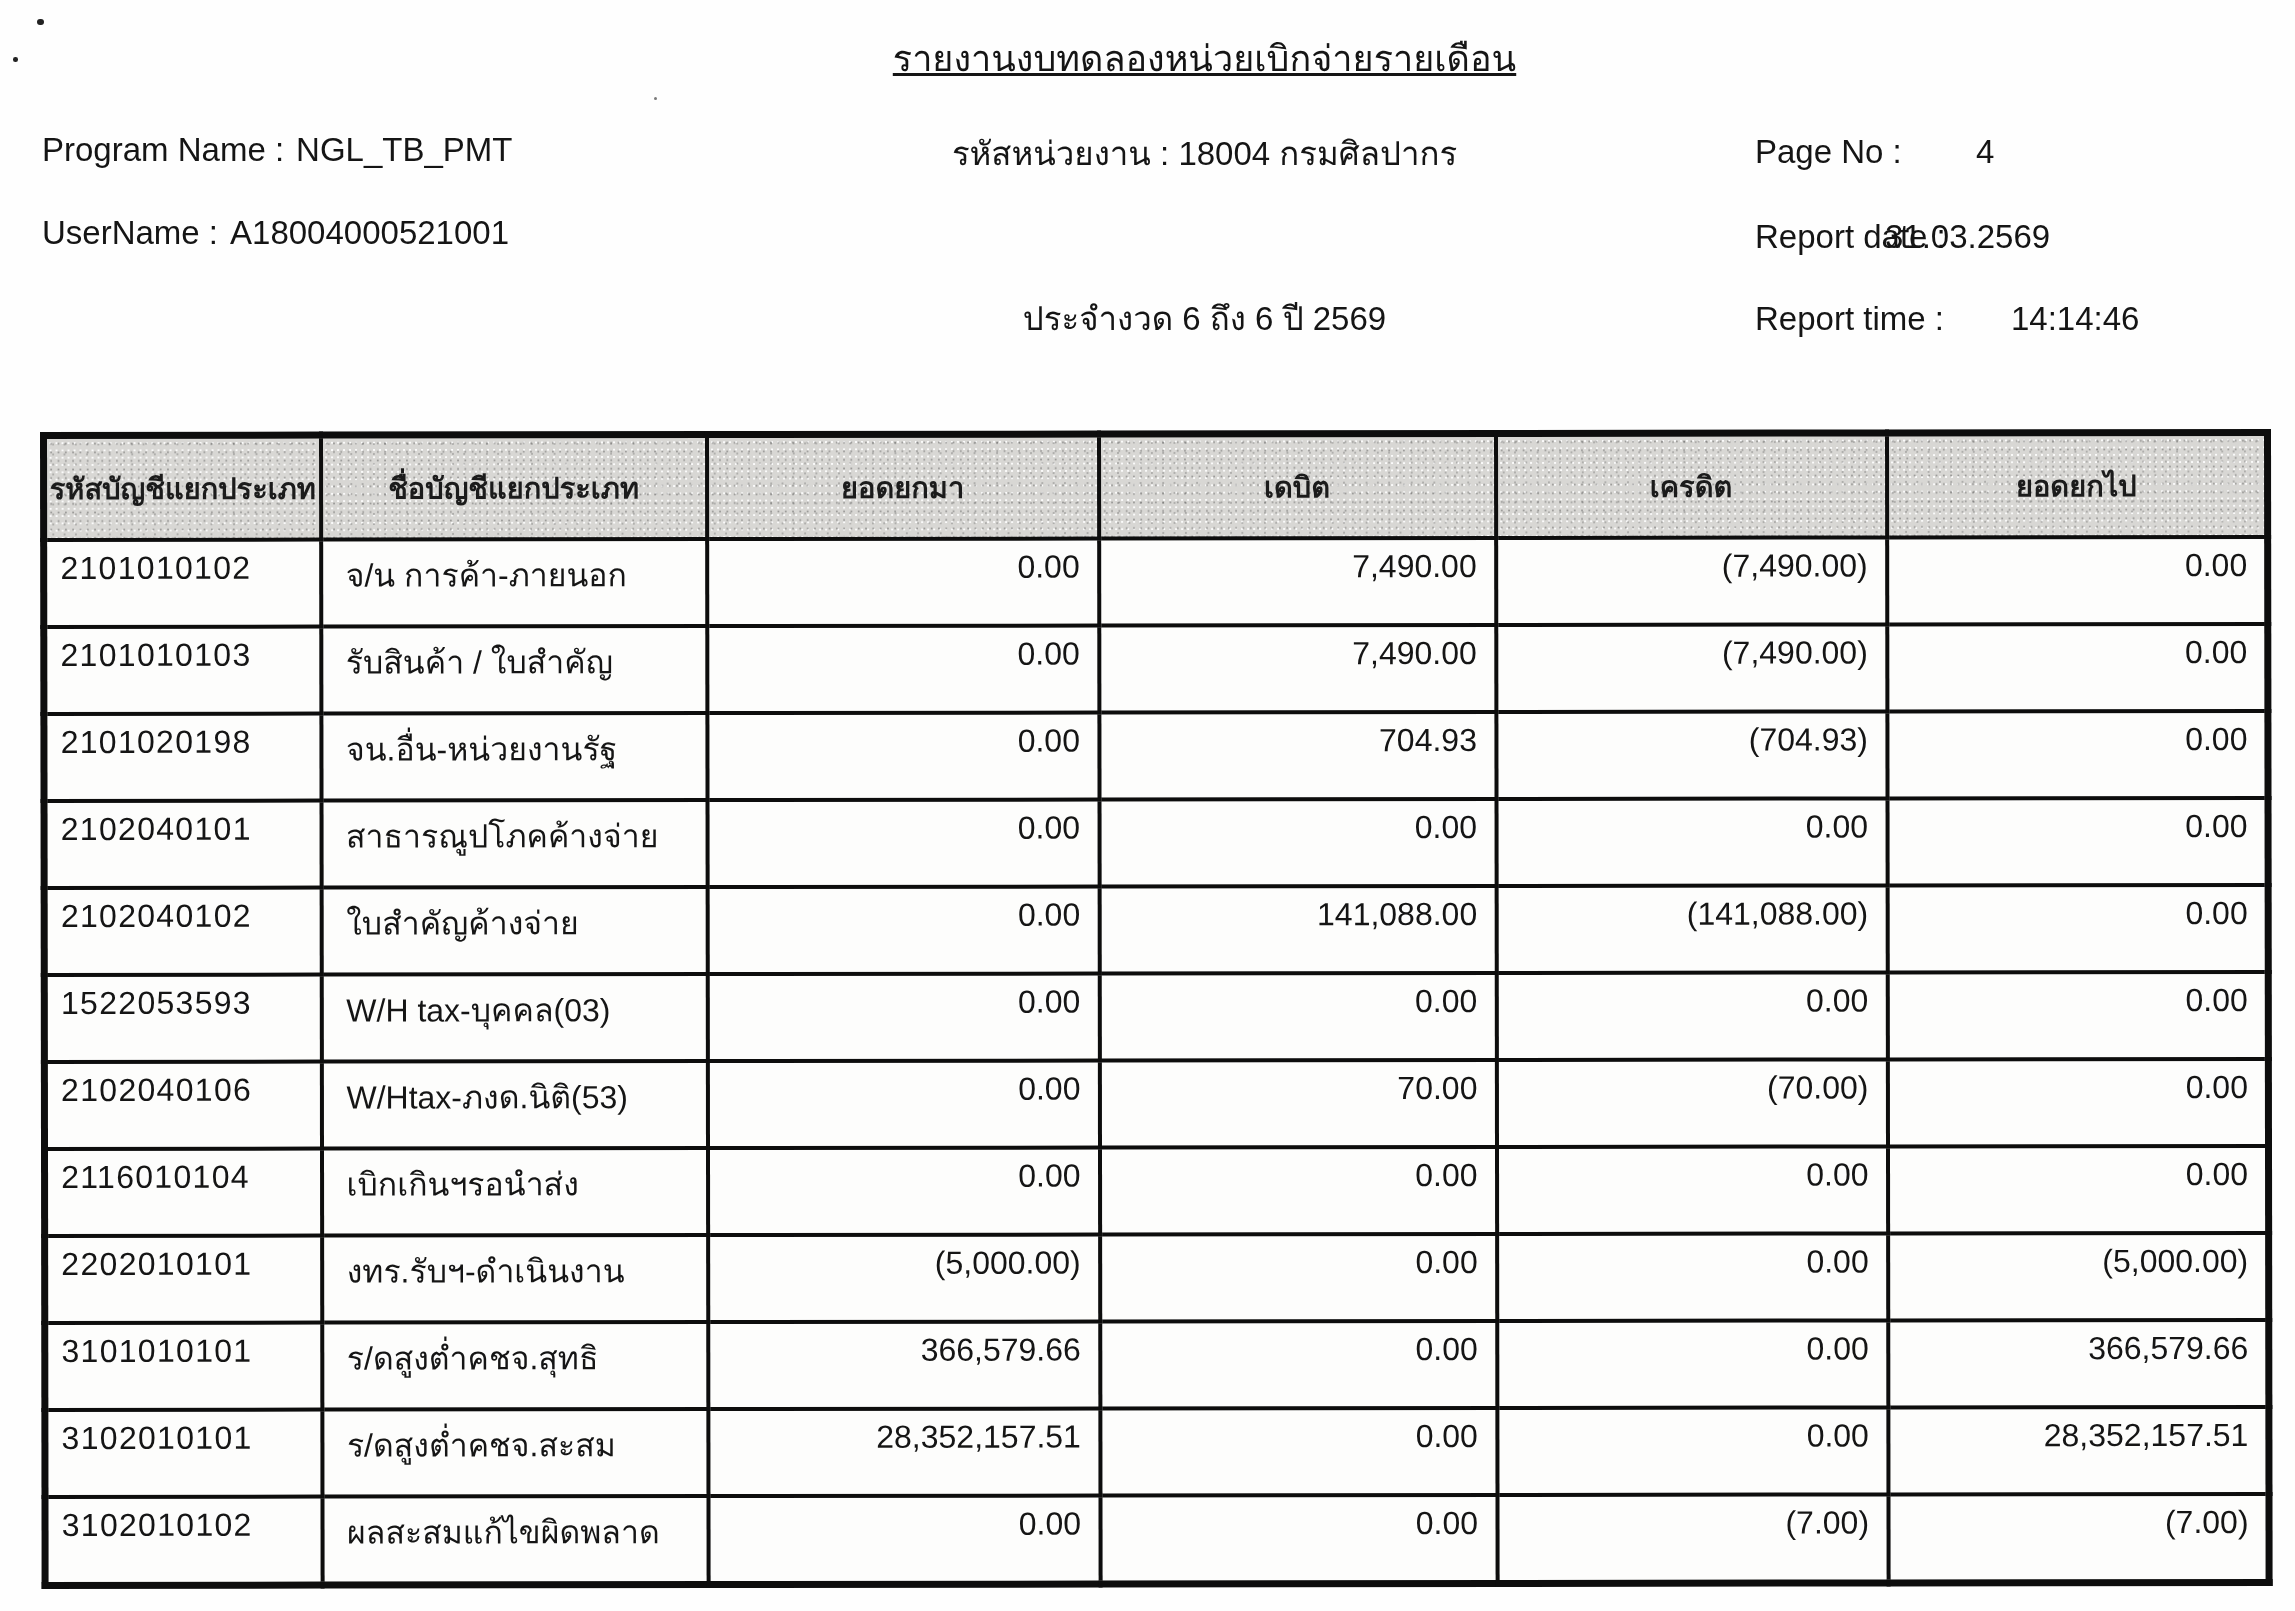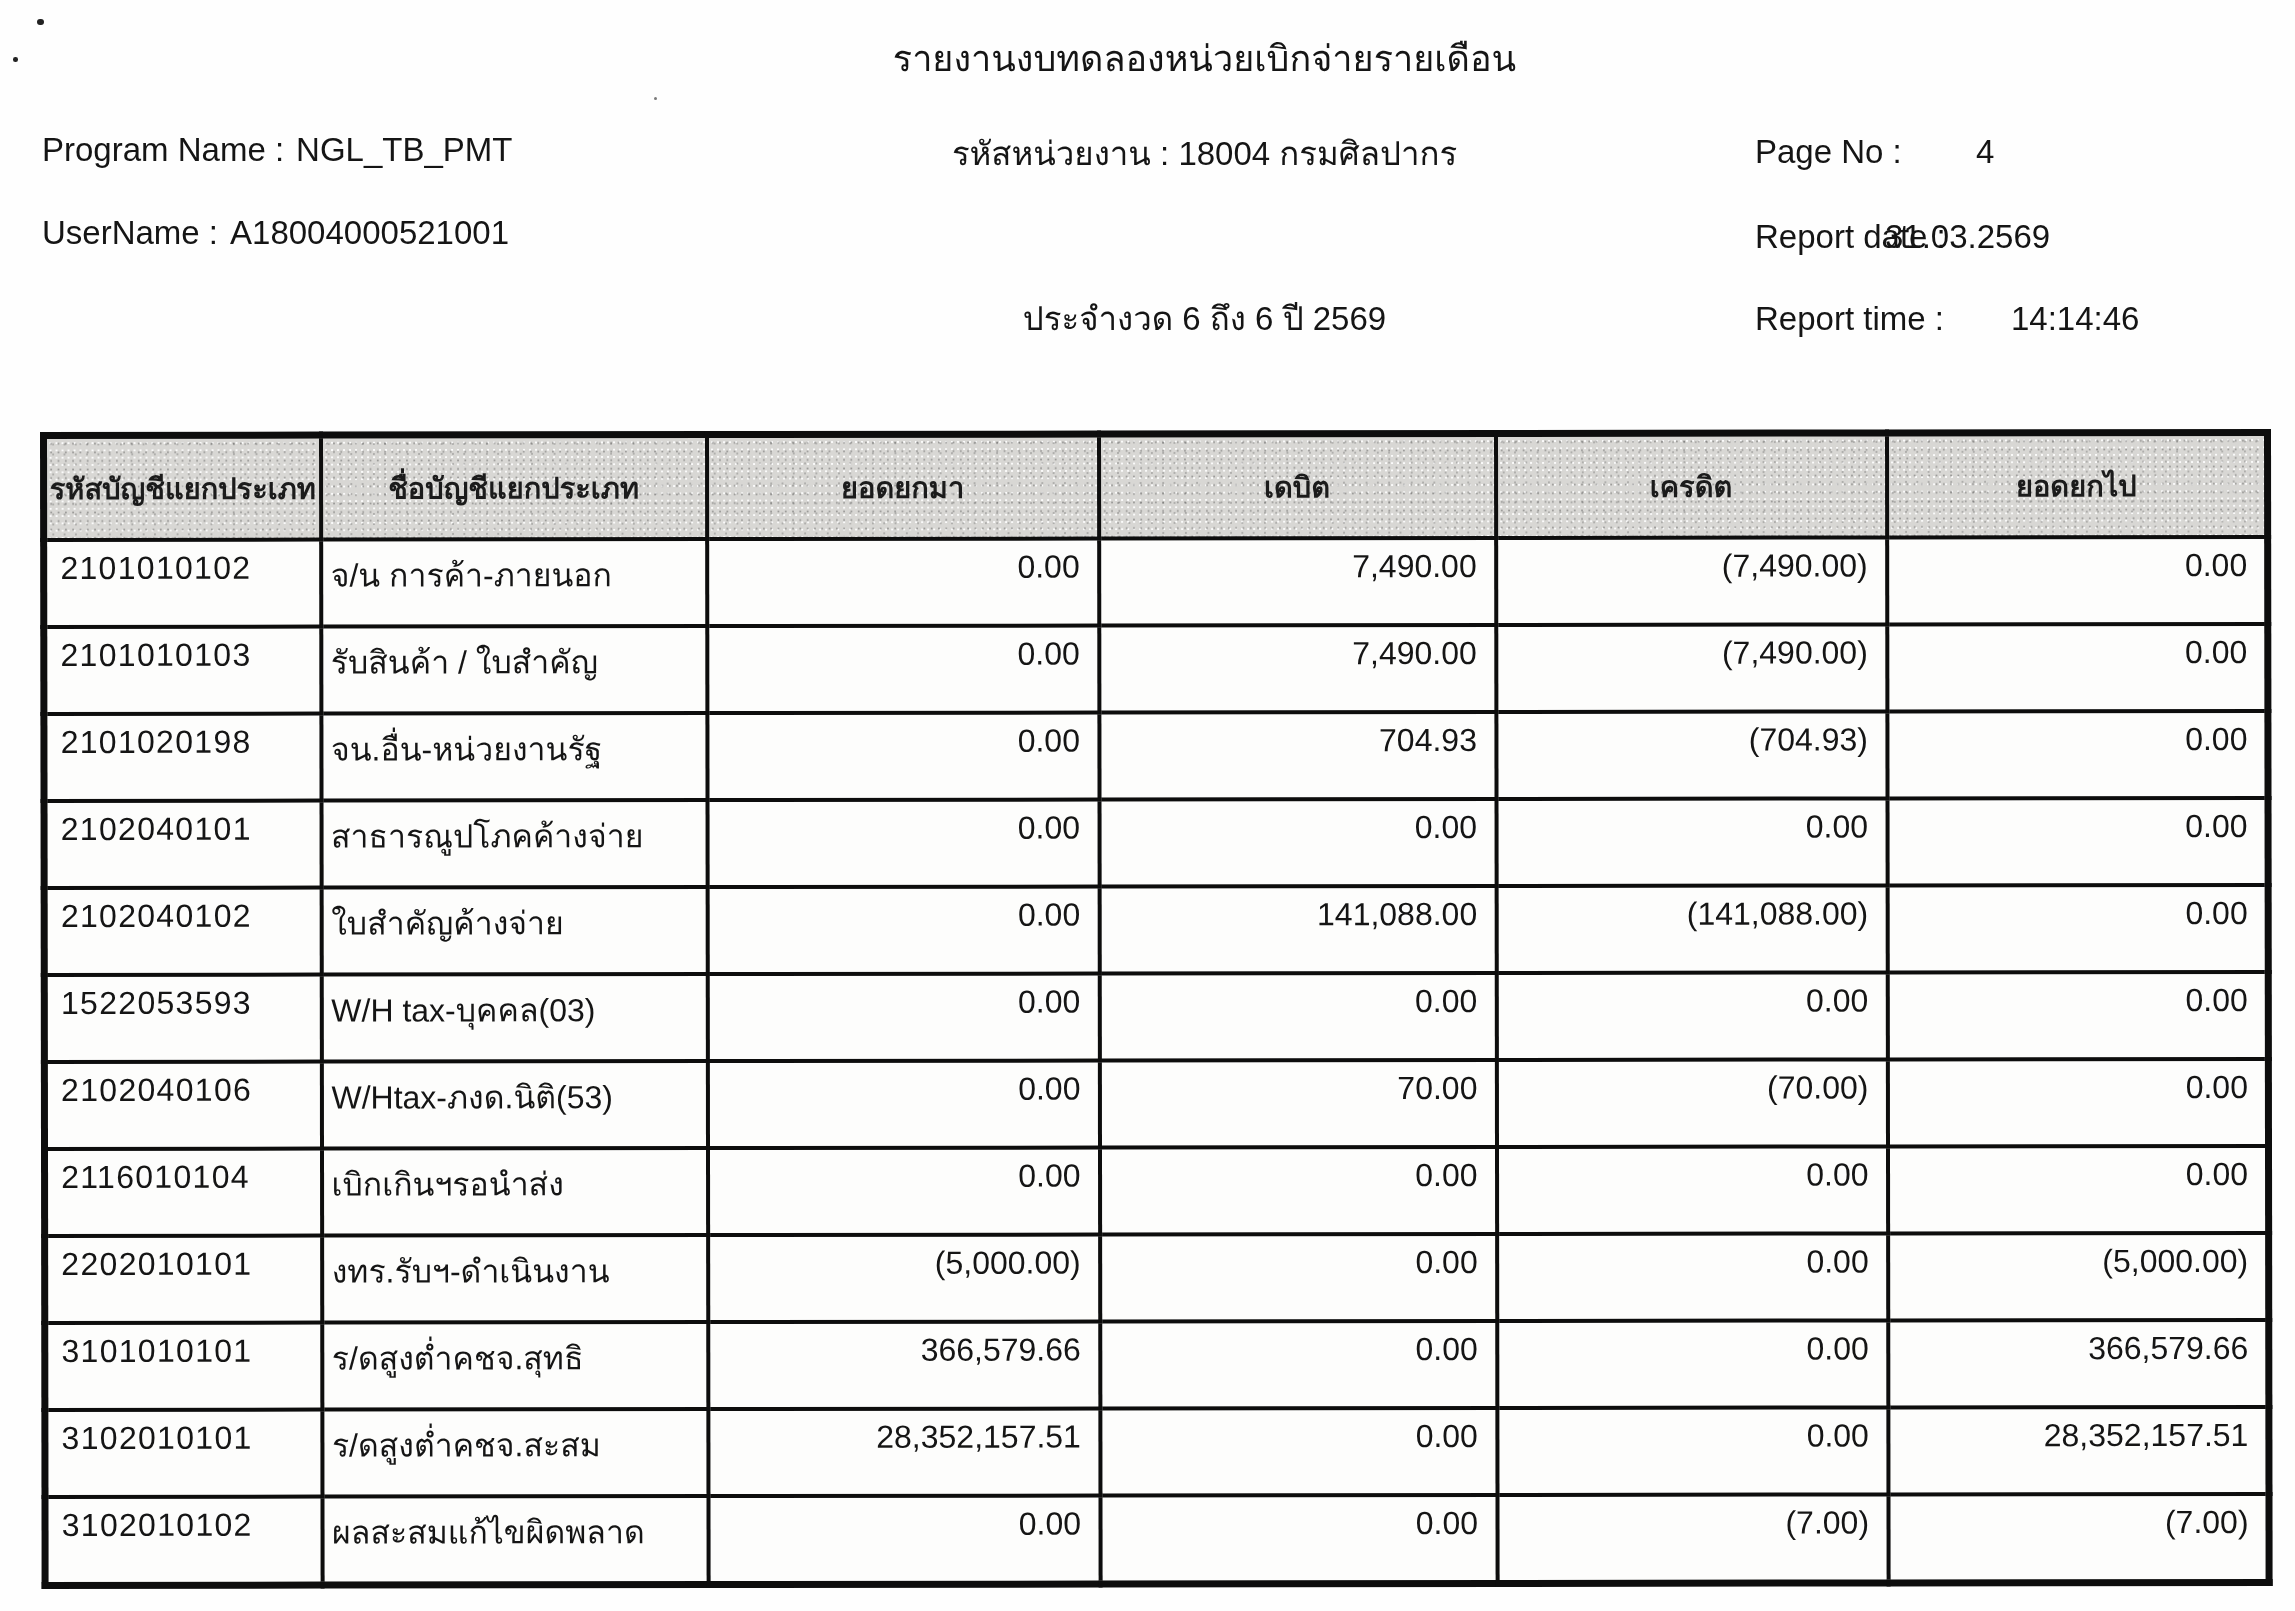--- a/index.html
+++ b/index.html
@@ -7,21 +7,21 @@
     position: relative;
     width: 2295px;
     height: 1611px;
     background: #fefefe;
     font-family: "Liberation Sans", "DejaVu Sans", sans-serif;
     color: #151515;
     overflow: hidden;
   }
   .hline { position: absolute; font-size: 33px; white-space: nowrap; line-height: 1.2; }
   .centered { left: calc(50% + 57px); transform: translateX(-50%); }
-  .title-line { top: 37px; font-size: 36px; }
+  .title-line { top: 37px; font-size: 36px; text-decoration: underline; }
   .val { margin-left: 12px; }
   .speck { position: absolute; background: #222; border-radius: 50%; }
 
   table.tb {
     position: absolute;
     left: 40px;
     top: 432px;
     width: 2223px;
     border-collapse: collapse;
     table-layout: fixed;
@@ -45,21 +45,21 @@
     background-size: 7.3px 8.6px, 11.3px 10px, 6px 7.3px;
   }
   .tb td {
     height: 74px;
     font-size: 32px;
     vertical-align: top;
     padding-top: 8px;
     background: #fdfdfc;
   }
   .tb td.code { text-align: left; padding-left: 13.2px; letter-spacing: 1.3px; }
-  .tb td.name { text-align: left; padding-left: 8px; margin-top: 7px; }
+  .tb td.name { text-align: left; padding-left: 23px; margin-top: 7px; }
   .tb td.num  { text-align: right; padding-right: 17px; margin-left: 16px; }
 </style>
 </head>
 <body>
 
 <div class="page">
 
   <span class="speck" style="left:37px;top:18.5px;width:6.6px;height:6.6px;"></span>
   <span class="speck" style="left:13.2px;top:57px;width:4.6px;height:4.6px;"></span>
   <span class="speck" style="left:654px;top:97px;width:3.3px;height:3.3px;opacity:.6;"></span>

